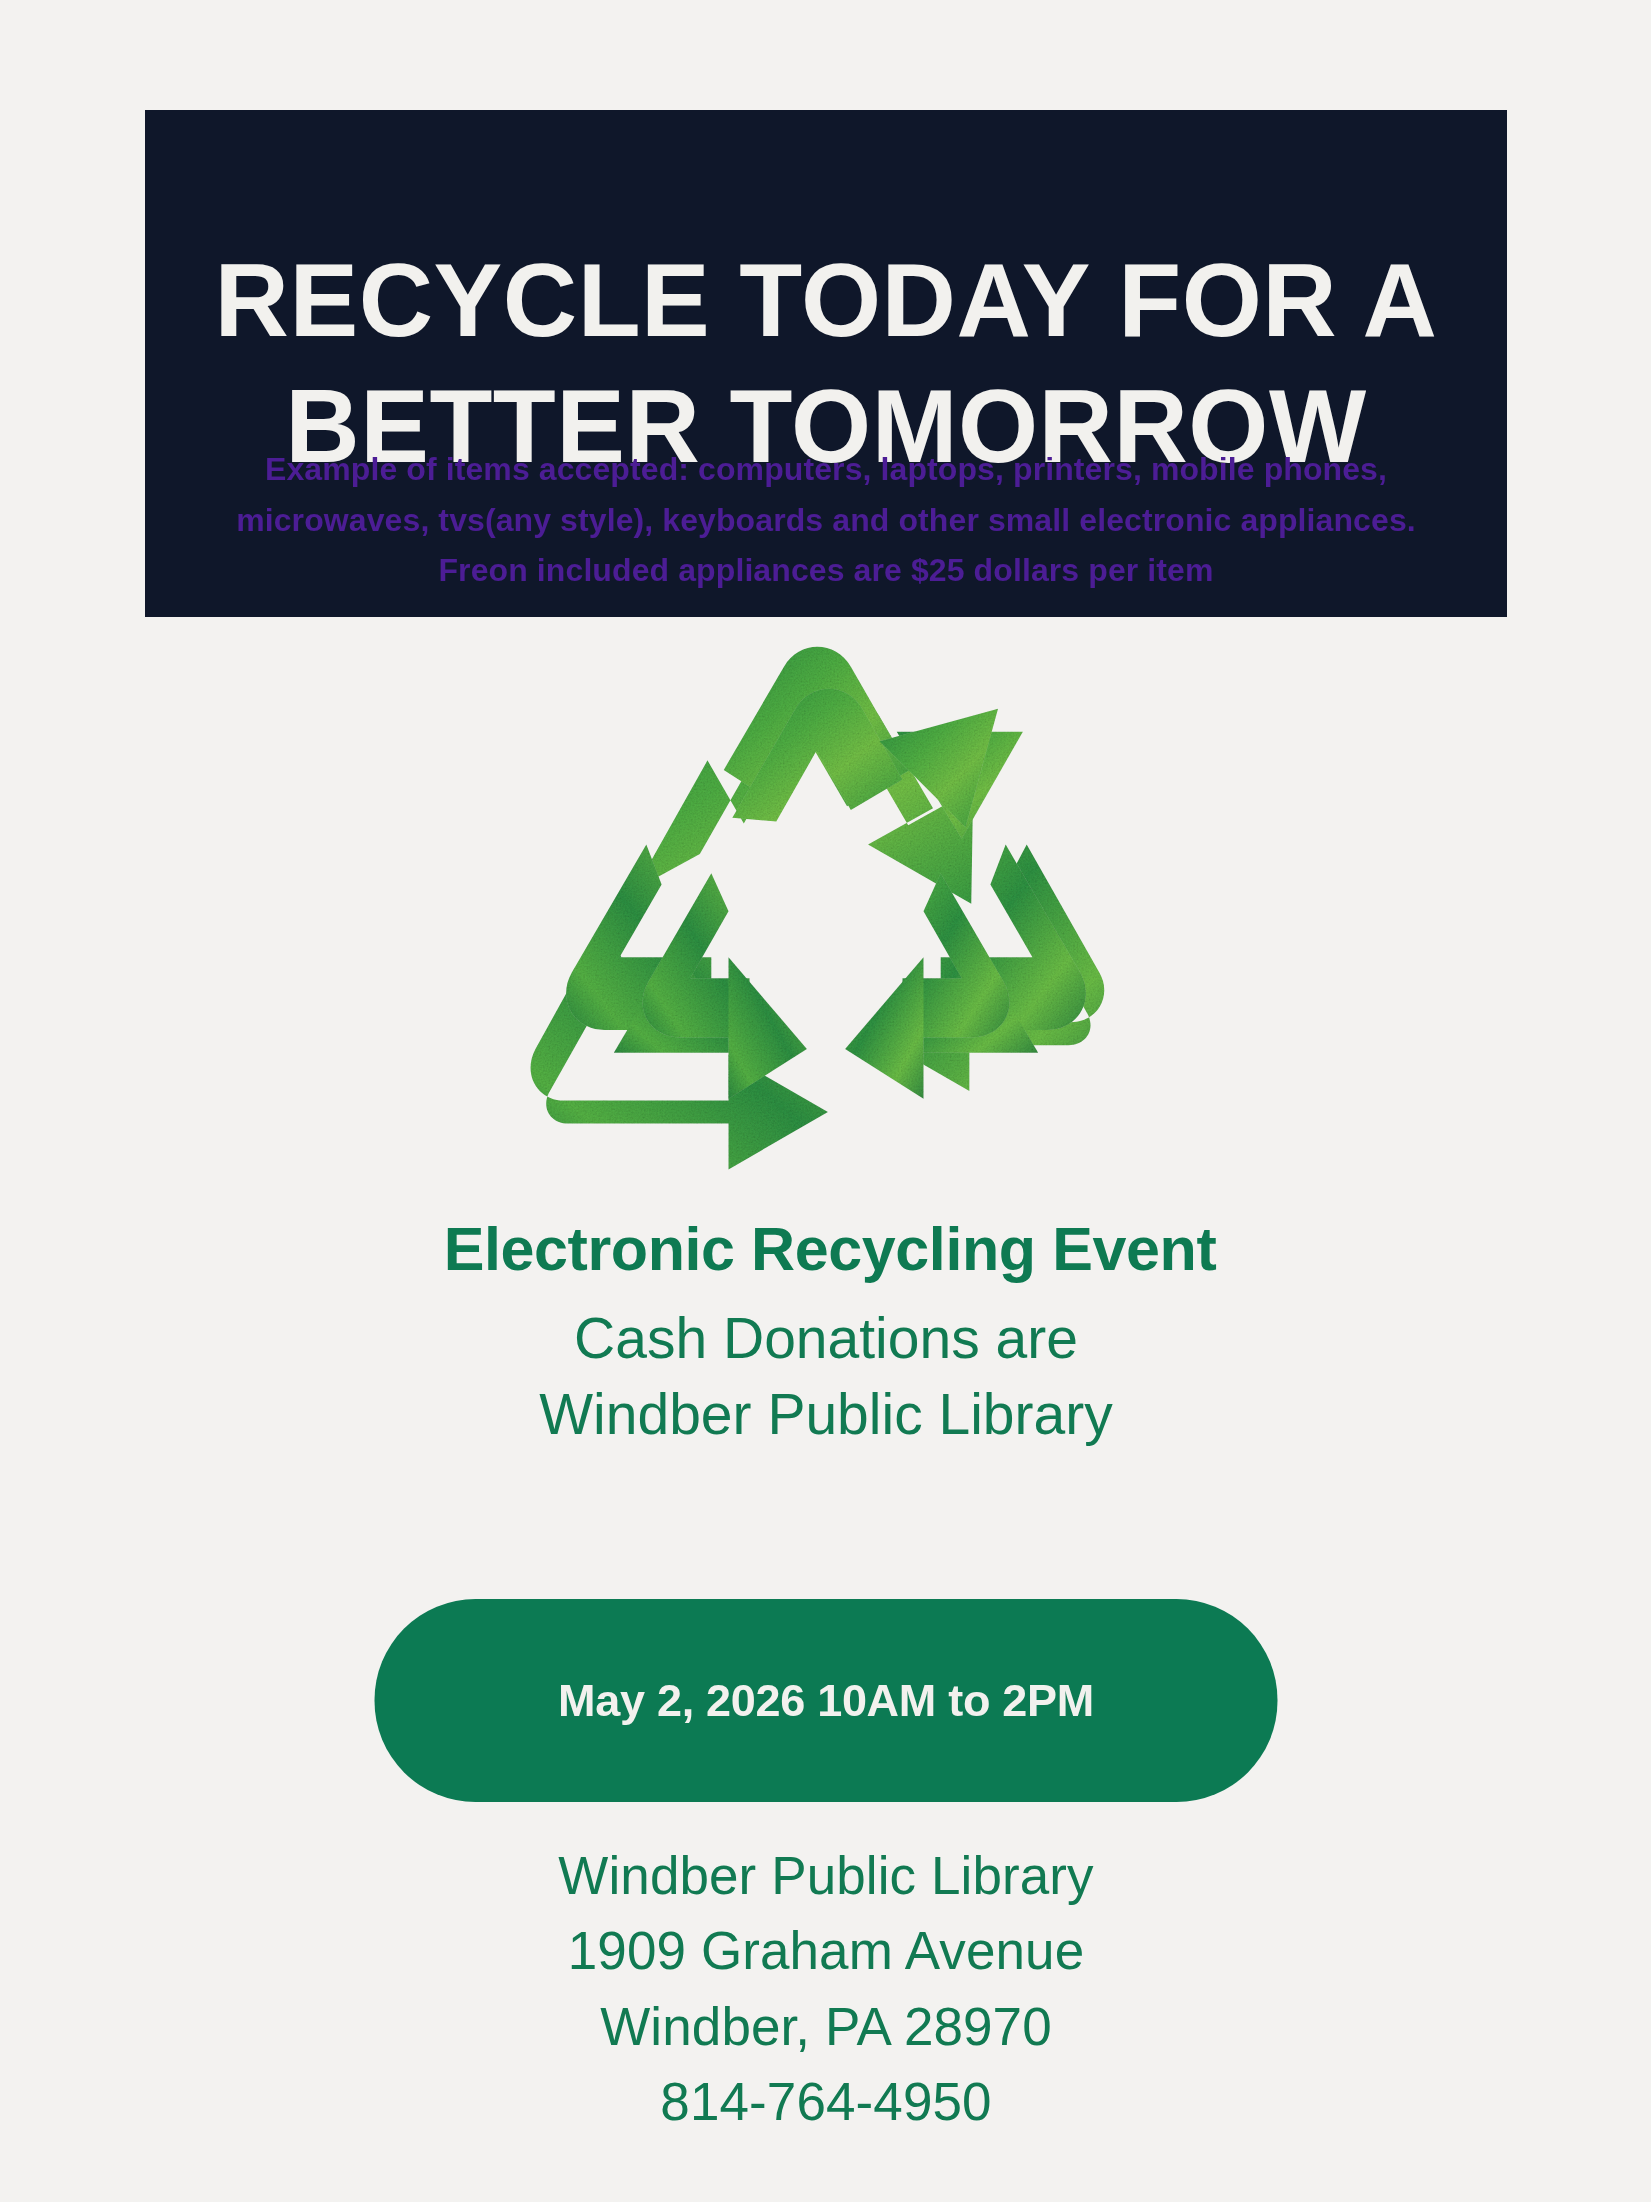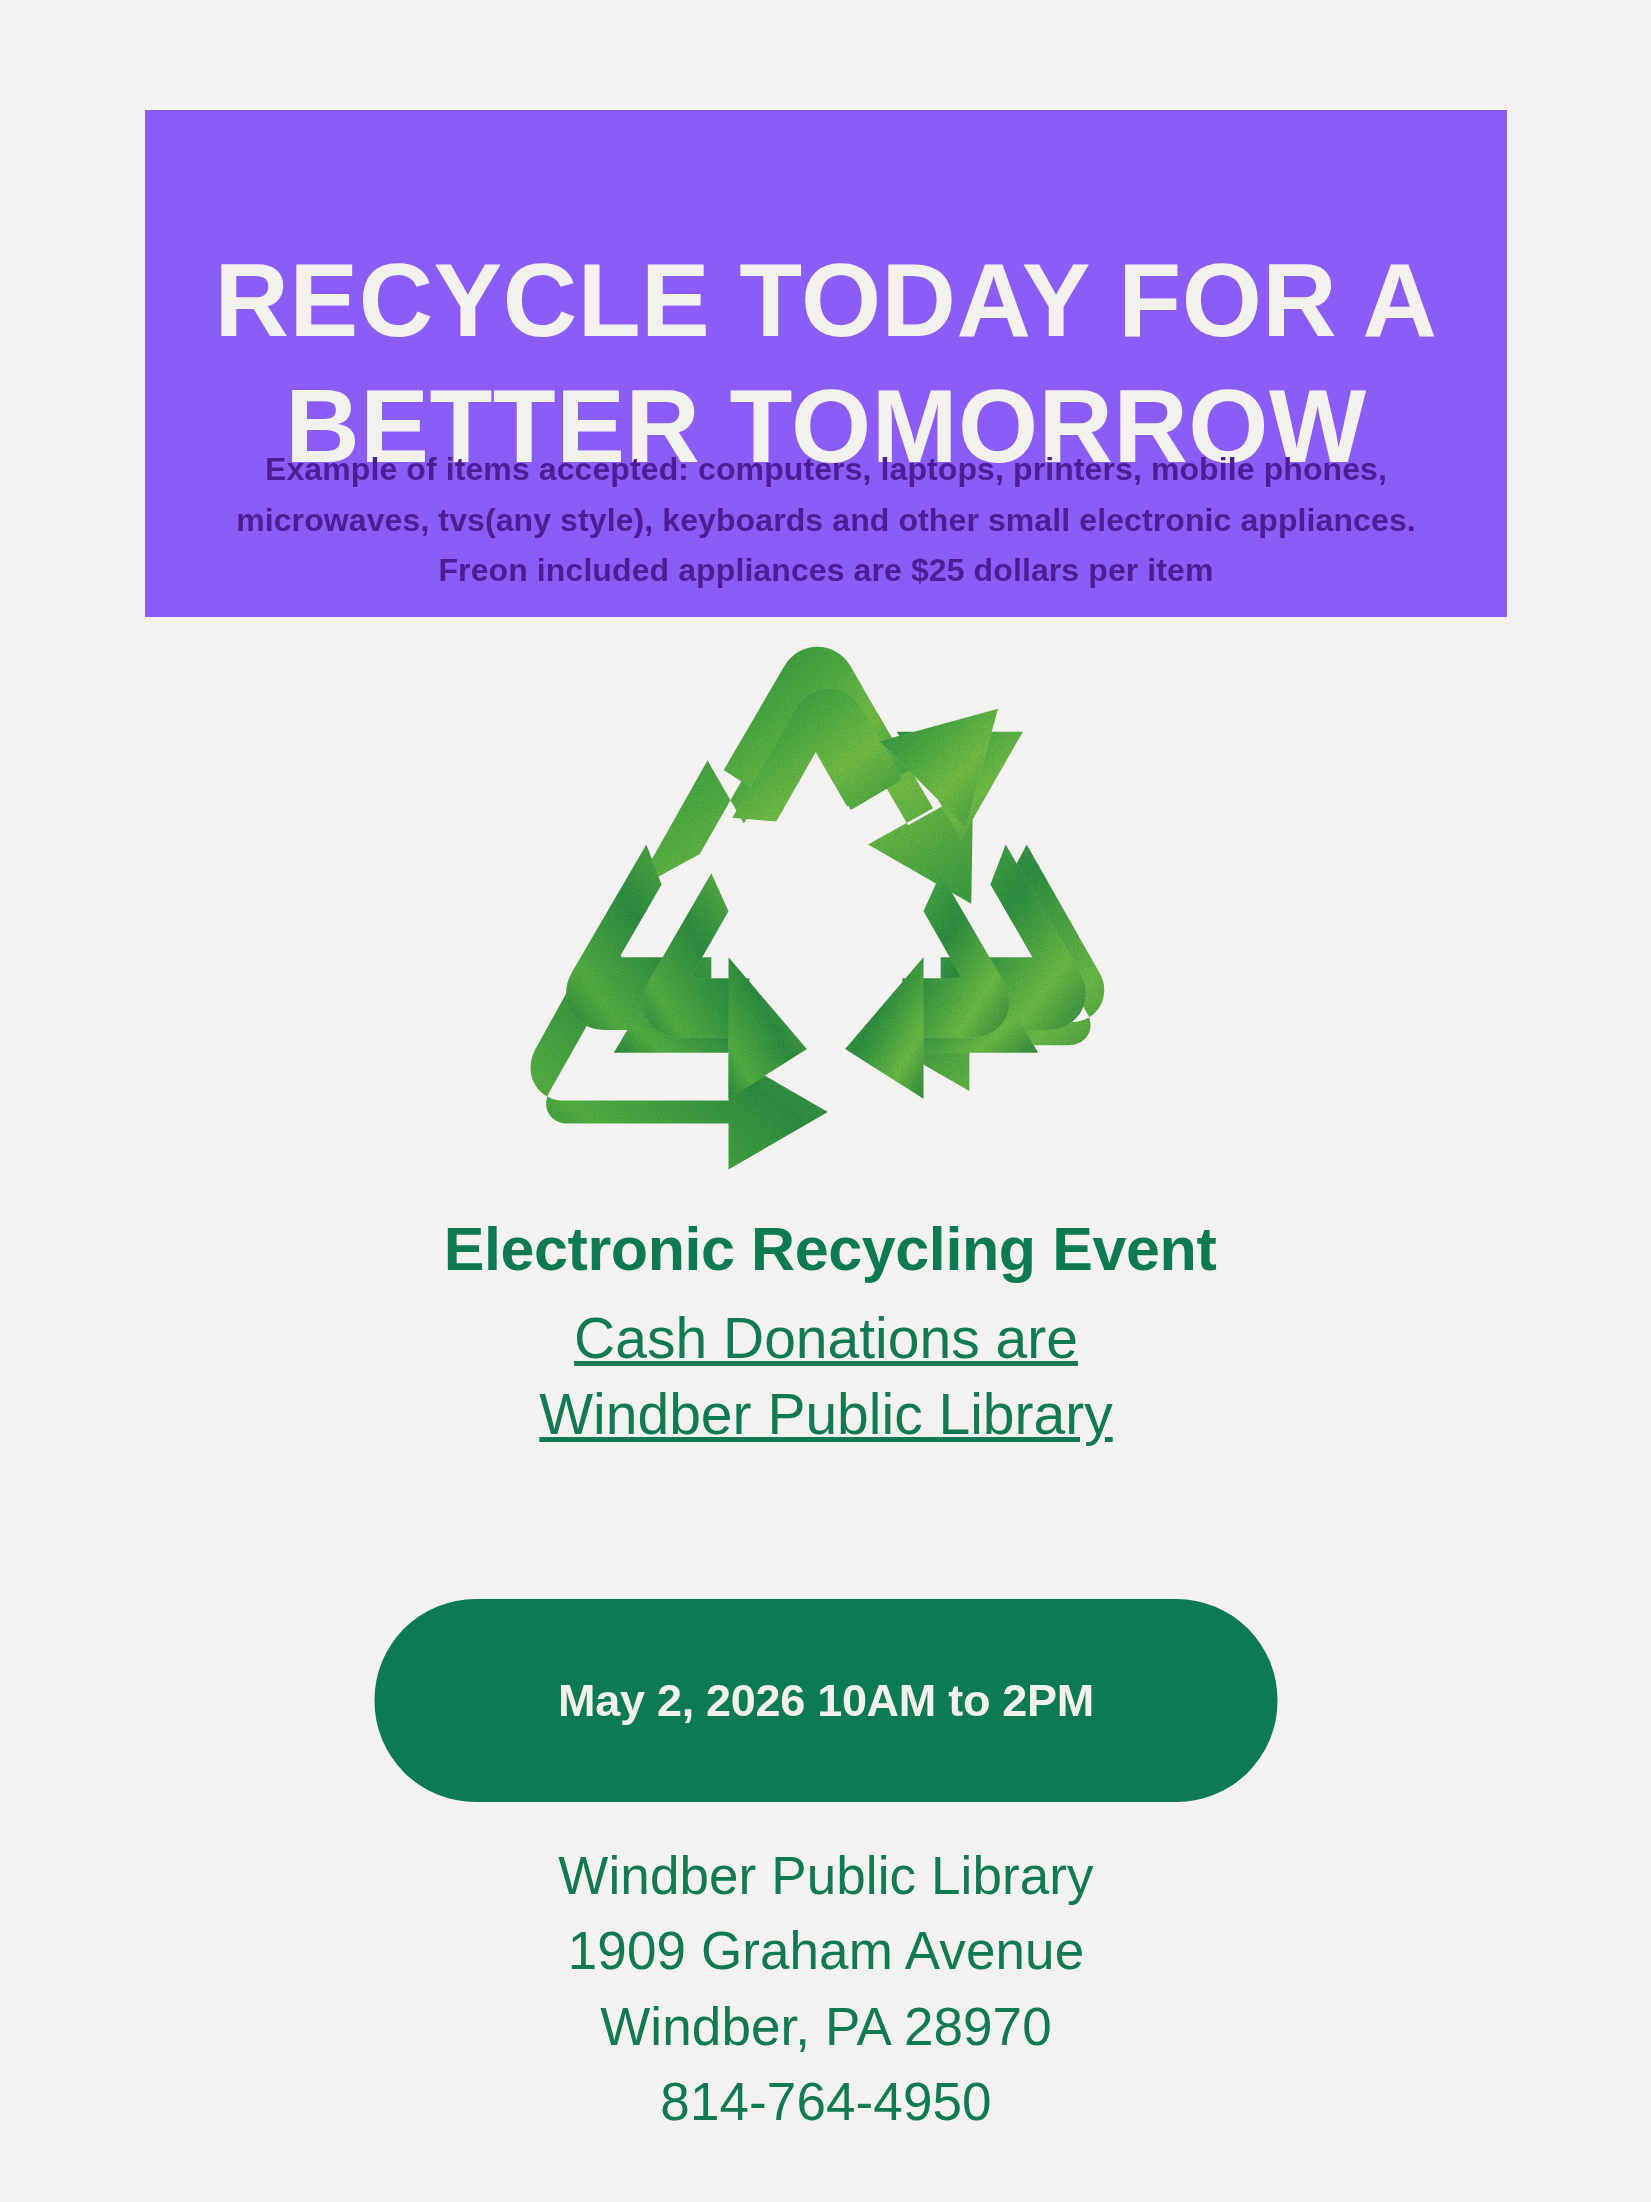--- a/index.html
+++ b/index.html
@@ -22,21 +22,21 @@
     background: #f3f2f0;
   }
 
   
   .header-banner {
     position: absolute;
     left: 145px;
     top: 110px;
     width: 1362px;
     height: 507px;
-    background: #8b5cf6;
+    background: #0f172a;
     display: flex;
     flex-direction: column;
     align-items: center;
     justify-content: center;
     box-sizing: border-box;
     padding: 0 19px;
   }
   .header-line {
     color: #f2f1ee;
     font-weight: 700;
@@ -103,21 +103,20 @@
     right: 0;
     top: 1300px;
     text-align: center;
   }
   .donation-line {
     color: #117a52;
     font-weight: 400;
     font-size: 57px;
     line-height: 1.34;
     letter-spacing: 0px;
-    text-decoration: underline;
   }
 
   
   .date-pill {
     position: absolute;
     left: 50%;
     transform: translateX(-50%);
     top: 1599px;
     width: 903px;
     height: 203px;

